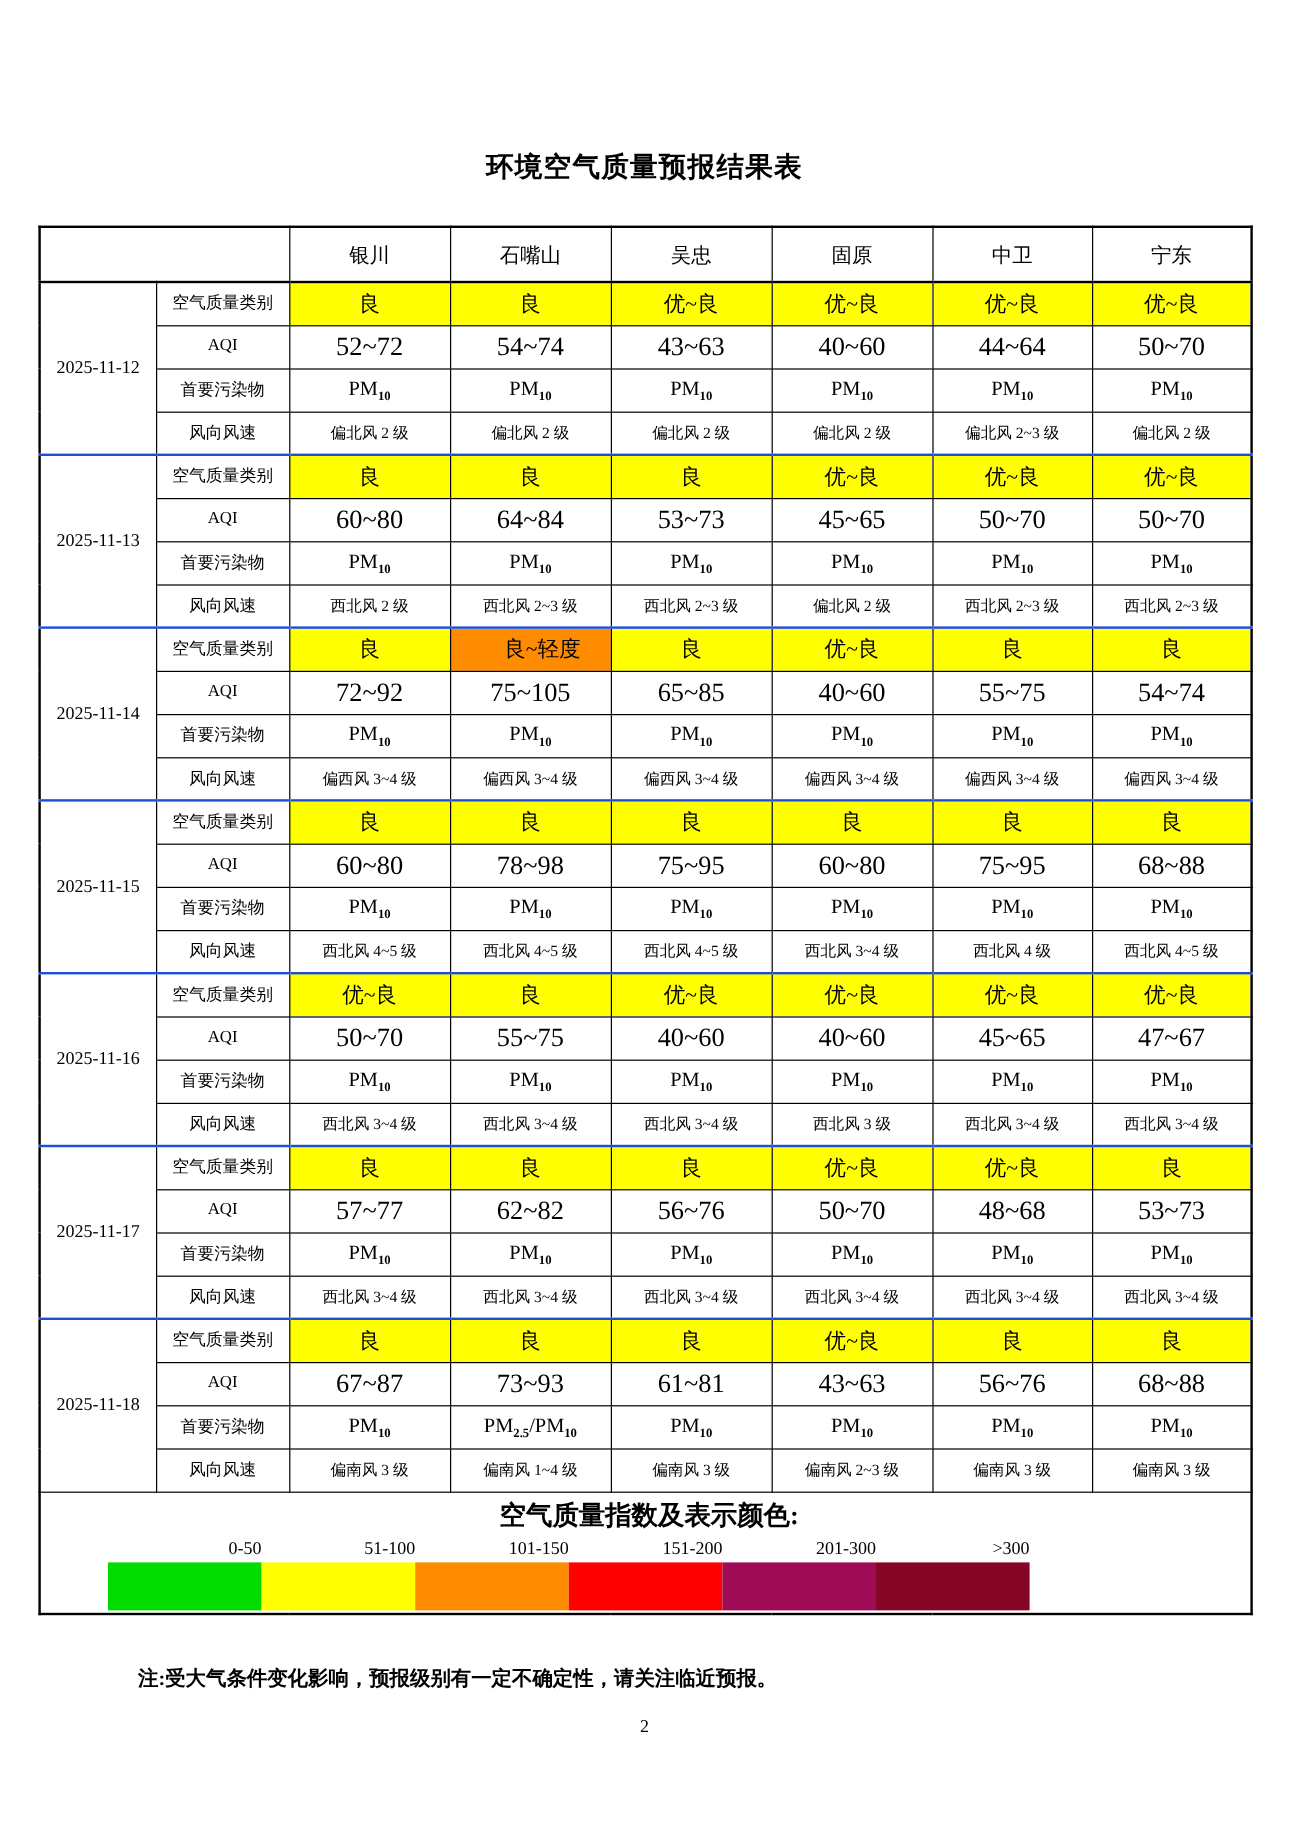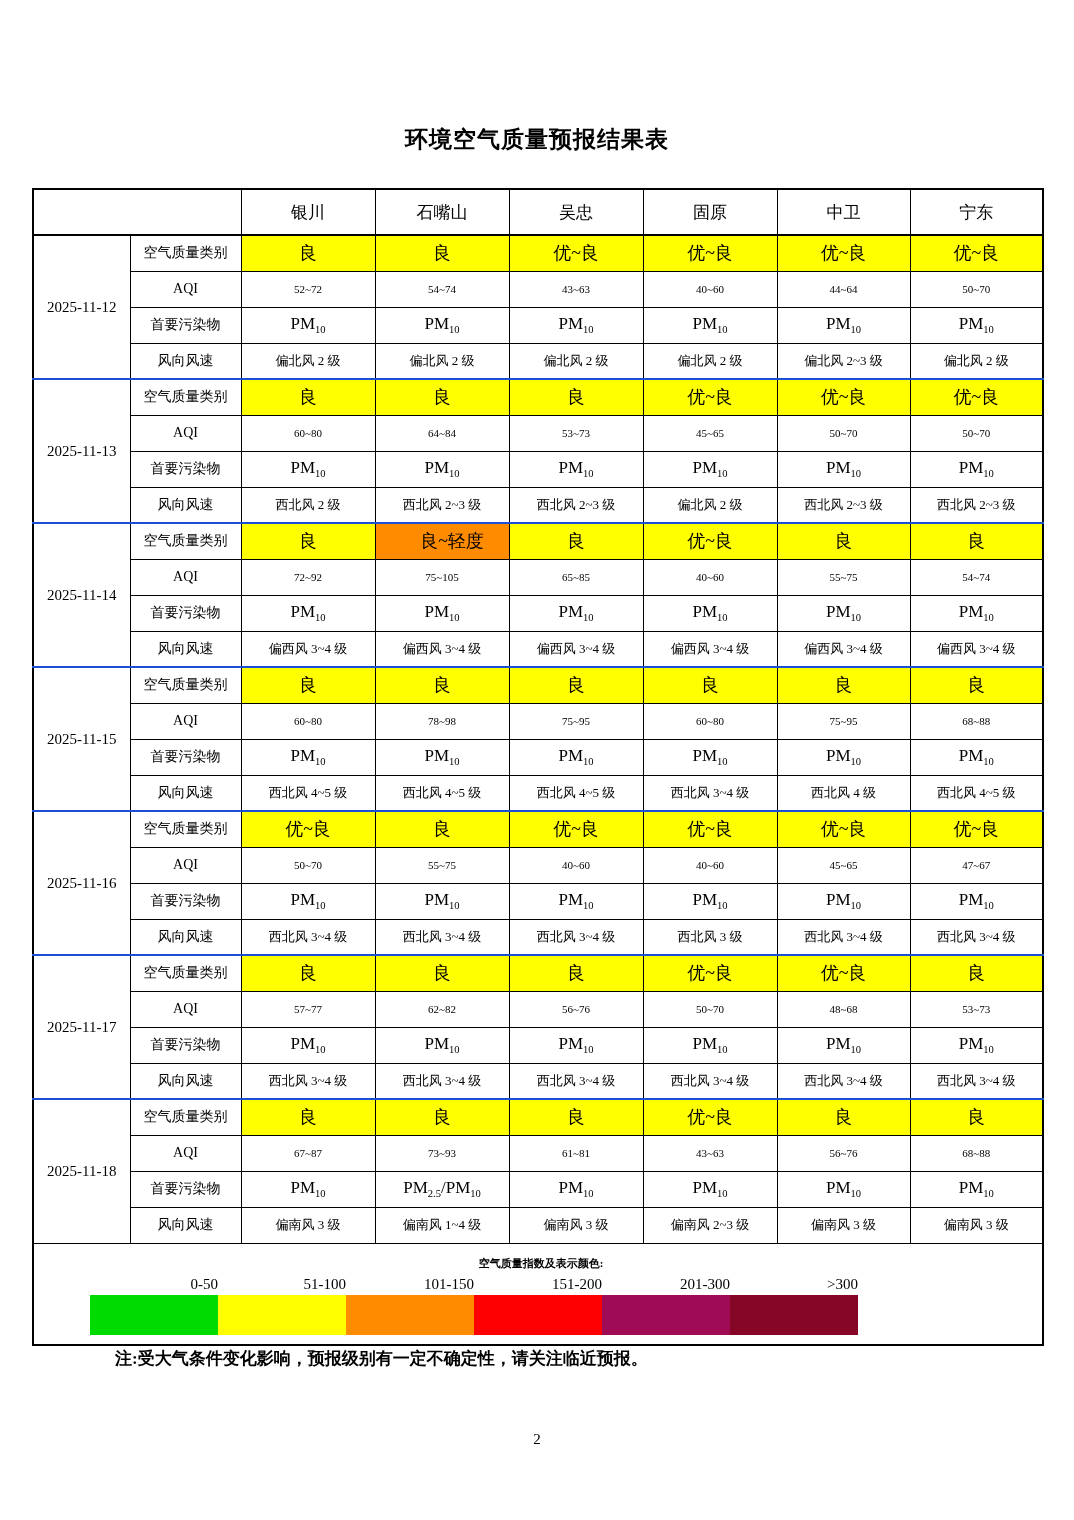--- a/index.html
+++ b/index.html
@@ -10,31 +10,31 @@
   table.forecast{position:absolute;top:188px;left:32px;width:1010px;
     border-collapse:collapse;table-layout:fixed;border:2px solid #000;}
   table.forecast td{border:1px solid #000;text-align:center;vertical-align:middle;
     padding:0;overflow:hidden;}
   tr.head-row td{height:44px;font-size:17px;border-bottom:2px solid #000;}
   tr.block-top td{border-top:2px solid #1d4ed8;}
   td.date-cell{font-size:15px;}
   td.row-label{font-size:14px;}
   tr.r{height:36px;}
   td.cat-cell{font-size:18px;}
-  td.aqi-cell{font-size:11px;}
+  td.aqi-cell{font-size:22px;}
   td.pm-cell{font-size:17px;}
-  td.pm-cell sub{font-size:62%;}
+  td.pm-cell sub{font-size:62%;font-weight:bold;}
   td.wind-cell{font-size:13px;}
   td.legend-cell{height:100px;border-top:2px solid #000;text-align:left;vertical-align:top;}
-  .legend-title{font-size:11px;font-weight:bold;padding:3px 0 0 6px;}
+  .legend-title{font-size:22px;font-weight:bold;padding:3px 0 0 6px;}
   .legend-strip{margin:2px 0 0 56px;}
   .legend-labels,.legend-swatches{display:flex;}
   .legend-label{width:128px;text-align:right;font-size:15px;height:22px;line-height:22px;}
   .legend-swatch{width:128px;height:40px;}
-  .note-line{position:absolute;top:1347px;left:115px;font-size:17px;font-weight:bold;}
+  .note-line{position:absolute;top:1387px;left:115px;font-size:17px;font-weight:bold;}
   .page-number{position:absolute;top:1431px;left:0;width:100%;text-align:center;font-size:15px;}
 </style>
 </head>
 <body>
 
 <div class="page">
   <div class="doc-title">环境空气质量预报结果表</div>
 
   <table class="forecast">
     <colgroup>

